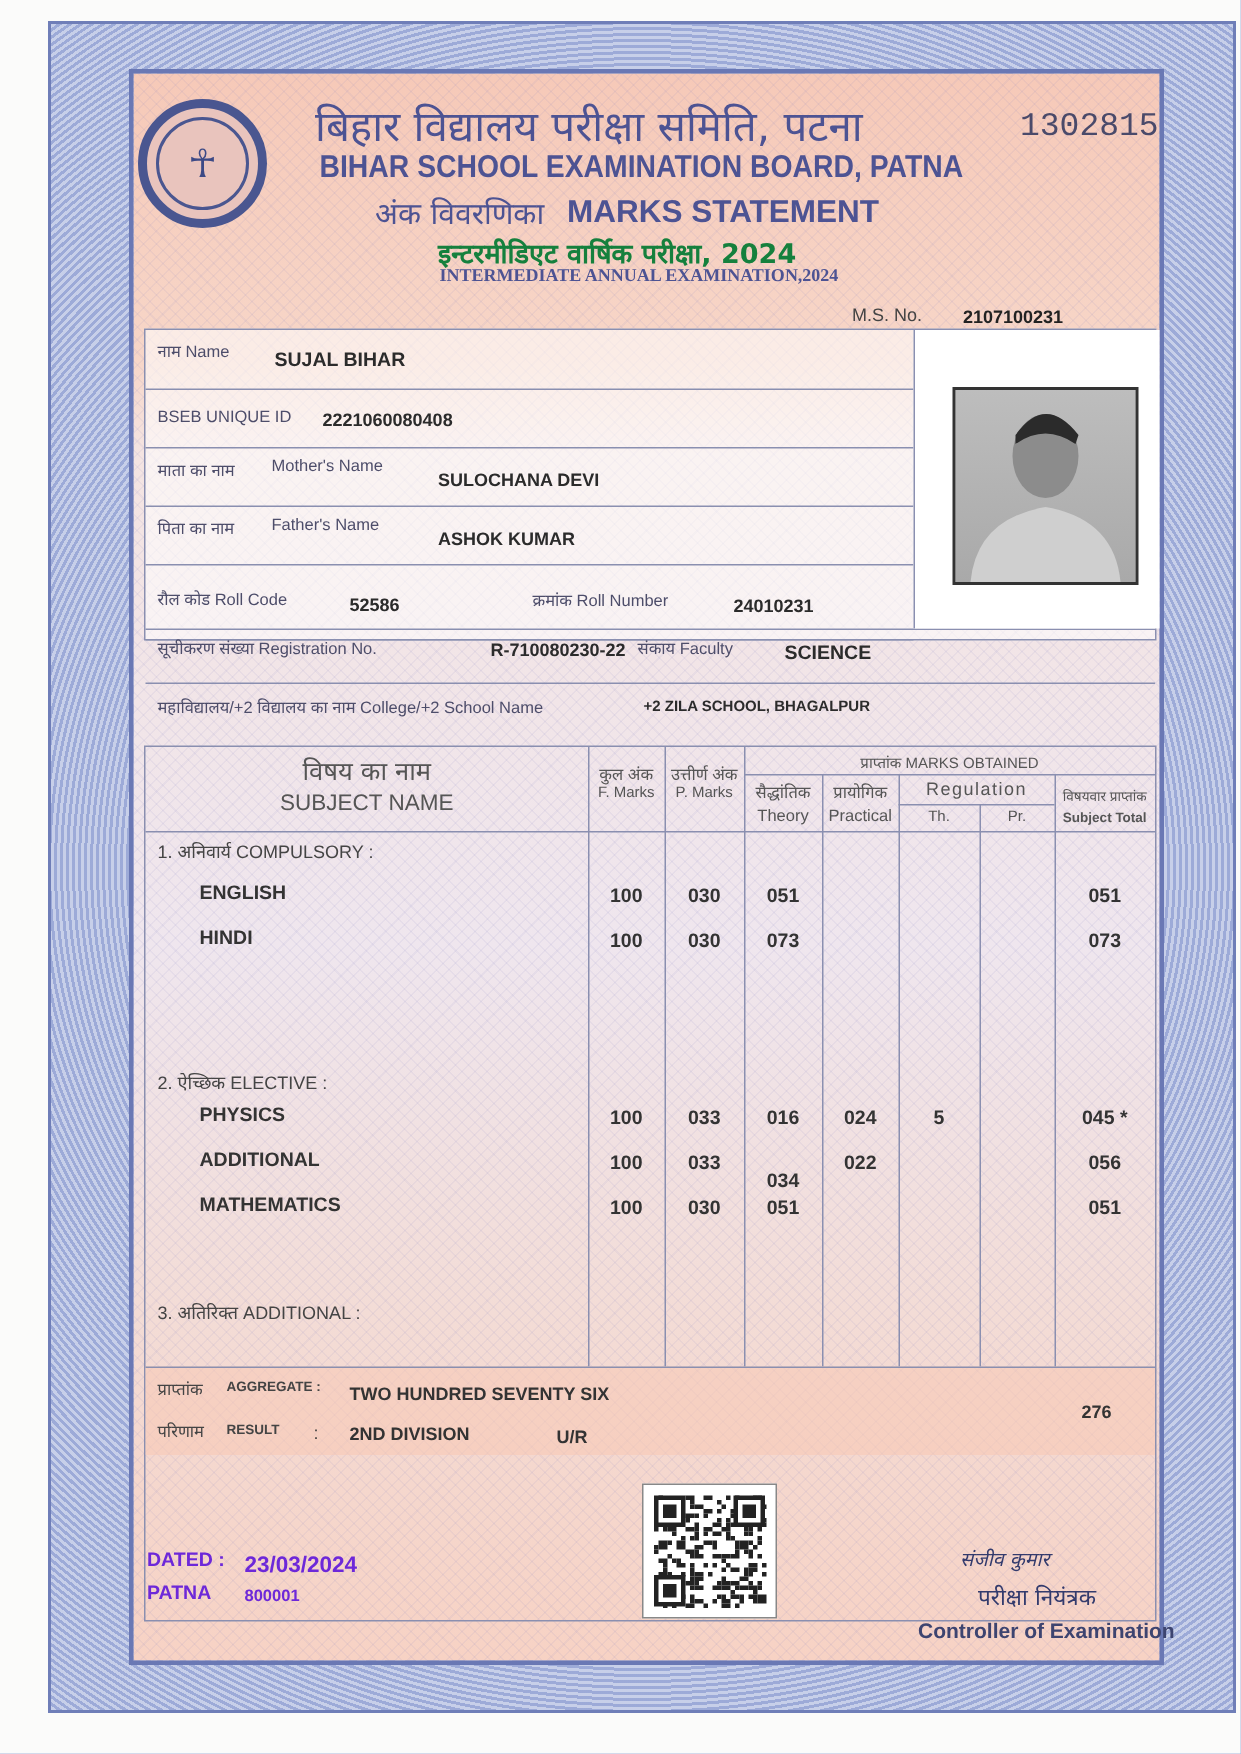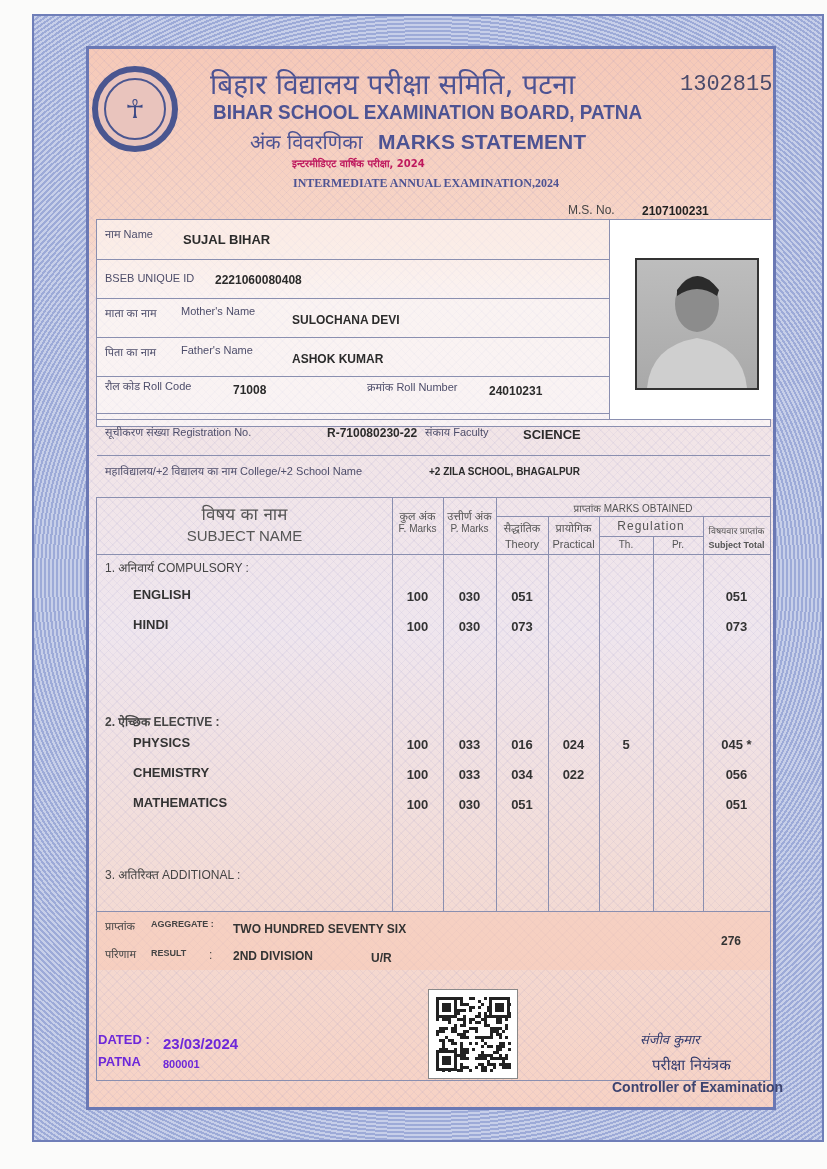--- a/index.html
+++ b/index.html
@@ -11,21 +11,21 @@
   .inner:before{content:"";position:absolute;inset:0;
     background-image:repeating-linear-gradient(45deg,rgba(120,120,190,.08) 0 1px,transparent 1px 6px),repeating-linear-gradient(-45deg,rgba(120,120,190,.08) 0 1px,transparent 1px 6px);}
   .abs{position:absolute;}
   .seal{left:92px;top:66px;width:86px;height:86px;border-radius:50%;border:6px solid #4a5690;box-sizing:border-box;background:#e9c4bd;display:flex;align-items:center;justify-content:center;}
   .seal .ring{width:58px;height:58px;border-radius:50%;border:2px solid #4a5690;display:flex;align-items:center;justify-content:center;color:#3d4a86;font-size:26px;}
   .t-hindi1{left:210px;top:64px;font-family:"DejaVu Sans",sans-serif;font-size:28px;color:#4d5393;letter-spacing:0;}
   .serial{left:680px;top:72px;font-family:"Liberation Mono",monospace;font-size:22px;color:#4a4a6a;}
   .t-eng1{left:213px;top:100px;font-size:21px;font-weight:bold;color:#4d5393;transform:scaleX(0.9);transform-origin:left;}
   .t-hindi2{left:250px;top:128px;font-family:"DejaVu Sans",sans-serif;font-size:20px;color:#4d5393;}
   .t-eng2{left:378px;top:130px;font-size:21px;font-weight:bold;color:#4d5393;}
-  .t-hindi3{left:292px;top:156px;font-family:"DejaVu Sans",sans-serif;font-size:10px;font-weight:bold;color:#be185d;}
+  .t-hindi3{left:292px;top:156px;font-family:"DejaVu Sans",sans-serif;font-size:18px;font-weight:bold;color:#15803d;}
   .t-eng3{left:293px;top:176px;font-family:"Liberation Serif",serif;font-size:12px;font-weight:bold;color:#4d5393;}
   .msno-l{left:568px;top:203px;font-size:12px;color:#444;}
   .msno-v{left:642px;top:204px;font-size:12px;font-weight:bold;color:#222;}
   .info{left:96px;top:219px;width:675px;border:1px solid #8a8fb0;box-sizing:border-box;background:rgba(255,255,255,.55);}
   .row{position:absolute;left:0;border-bottom:1px solid #8a8fb0;box-sizing:border-box;}
   .lbl{position:absolute;font-size:11px;color:#4d4d6a;}
   .val{position:absolute;font-size:13px;font-weight:bold;color:#2b2b2b;}
   .photo-box{position:absolute;left:512px;top:0;width:163px;height:199px;border-left:1px solid #8a8fb0;background:#fff;}
   .photo{position:absolute;left:25px;top:38px;width:124px;height:132px;border:2px solid #333;box-sizing:border-box;background:linear-gradient(#bdbdbd,#a9a9a9);overflow:hidden;}
   .marks{left:96px;top:497px;width:675px;height:584px;border:1px solid #8a8fb0;box-sizing:border-box;}
@@ -73,24 +73,24 @@
   <div class="row" style="top:118px;width:512px;height:39px;">
     <span class="lbl" style="left:8px;top:6px;">पिता का नाम</span>
     <span class="lbl" style="left:84px;top:6px;">Father's Name</span>
     <span class="val" style="left:195px;top:14px;font-size:12px;">ASHOK KUMAR</span>
   </div>
   <div class="row" style="top:79px;width:512px;height:39px;">
     <span class="lbl" style="left:8px;top:6px;">माता का नाम</span>
     <span class="lbl" style="left:84px;top:6px;">Mother's Name</span>
     <span class="val" style="left:195px;top:14px;font-size:12px;">SULOCHANA DEVI</span>
   </div>
-  <div class="row" style="top:152px;width:512px;height:42px;">
+  <div class="row" style="top:165px;width:512px;height:42px;">
     <span class="lbl" style="left:8px;top:6px;">रौल कोड Roll Code</span>
-    <span class="val" style="left:136px;top:11px;font-size:12px;">71008</span>
-    <span class="lbl" style="left:258px;top:7px;margin-left:12px;">क्रमांक Roll Number</span>
+    <span class="val" style="left:136px;top:11px;font-size:12px;">52586</span>
+    <span class="lbl" style="left:258px;top:7px;">क्रमांक Roll Number</span>
     <span class="val" style="left:392px;top:12px;font-size:12px;">24010231</span>
   </div>
   <div class="row" style="top:199px;width:673px;height:37px;border-top:1px solid #8a8fb0;">
     <span class="lbl" style="left:8px;top:4px;">सूचीकरण संख्या  Registration No.</span>
     <span class="val" style="left:194px;top:6px;font-size:12px;padding-left:36px;">R-710080230-22</span>
     <span class="lbl" style="left:328px;top:4px;">संकाय Faculty</span>
     <span class="val" style="left:426px;top:7px;font-size:13px;">SCIENCE</span>
   </div>
   <div class="row" style="top:236px;width:673px;height:37px;border-bottom:none;">
     <span class="lbl" style="left:8px;top:7px;">महाविद्यालय/+2 विद्यालय का नाम College/+2 School Name</span>
@@ -131,21 +131,21 @@
   <div class="hdr" style="left:399px;top:40px;width:52px;">Theory</div>
   <div class="hdr" style="left:451px;top:22px;width:51px;">प्रायोगिक</div>
   <div class="hdr" style="left:451px;top:40px;width:51px;">Practical</div>
   <div class="hdr" style="left:502px;top:21px;width:104px;font-size:12px;letter-spacing:1px;">Regulation</div>
   <div class="hdr" style="left:502px;top:41px;width:54px;font-size:10px;">Th.</div>
   <div class="hdr" style="left:556px;top:41px;width:50px;font-size:10px;">Pr.</div>
   <div class="hdr" style="left:606px;top:26px;width:67px;font-size:9px;">विषयवार प्राप्तांक</div>
   <div class="hdr" style="left:606px;top:42px;width:67px;font-size:9px;font-weight:bold;">Subject Total</div>
 
   <div class="sec" style="left:8px;top:61px;">1.  अनिवार्य  COMPULSORY :</div>
-  <div class="sec" style="left:8px;top:215px;font-weight:bold;">2.  ऐच्छिक  ELECTIVE :</div>
+  <div class="sec" style="left:8px;top:215px;">2.  ऐच्छिक  ELECTIVE :</div>
   <div class="sec" style="left:8px;top:368px;">3.  अतिरिक्त  ADDITIONAL :</div>
 
   <div id="rows">
       <div>
         <span class="subj" style="left: 36px; top: 89px;">ENGLISH</span>
         <span class="num" style="left: 295px; width: 51px; top: 91px;">100</span>
         <span class="num" style="left: 346px; width: 53px; top: 91px;">030</span>
         <span class="num" style="left: 399px; width: 52px; top: 91px;">051</span>
         <span class="num" style="left: 451px; width: 51px; top: 91px;"></span>
         <span class="num" style="left: 502px; width: 54px; top: 91px;"></span>
@@ -166,24 +166,24 @@
         <span class="subj" style="left: 36px; top: 237px;">PHYSICS</span>
         <span class="num" style="left: 295px; width: 51px; top: 239px;">100</span>
         <span class="num" style="left: 346px; width: 53px; top: 239px;">033</span>
         <span class="num" style="left: 399px; width: 52px; top: 239px;">016</span>
         <span class="num" style="left: 451px; width: 51px; top: 239px;">024</span>
         <span class="num" style="left: 502px; width: 54px; top: 239px;">5</span>
         <span class="num" style="left: 556px; width: 50px; top: 239px;"></span>
         <span class="num" style="left: 606px; width: 67px; top: 239px;">045 *</span>
       </div>
       <div>
-        <span class="subj" style="left: 36px; top: 267px;">CHEMISTRY</span>
+        <span class="subj" style="left: 36px; top: 267px;">ADDITIONAL</span>
         <span class="num" style="left: 295px; width: 51px; top: 269px;">100</span>
         <span class="num" style="left: 346px; width: 53px; top: 269px;">033</span>
-        <span class="num" style="left: 399px; width: 52px; top: 269px;">034</span>
+        <span class="num" style="left: 399px; width: 52px; top: 281px;">034</span>
         <span class="num" style="left: 451px; width: 51px; top: 269px;">022</span>
         <span class="num" style="left: 502px; width: 54px; top: 269px;"></span>
         <span class="num" style="left: 556px; width: 50px; top: 269px;"></span>
         <span class="num" style="left: 606px; width: 67px; top: 269px;">056</span>
       </div>
       <div>
         <span class="subj" style="left: 36px; top: 297px;">MATHEMATICS</span>
         <span class="num" style="left: 295px; width: 51px; top: 299px;">100</span>
         <span class="num" style="left: 346px; width: 53px; top: 299px;">030</span>
         <span class="num" style="left: 399px; width: 52px; top: 299px;">051</span>

